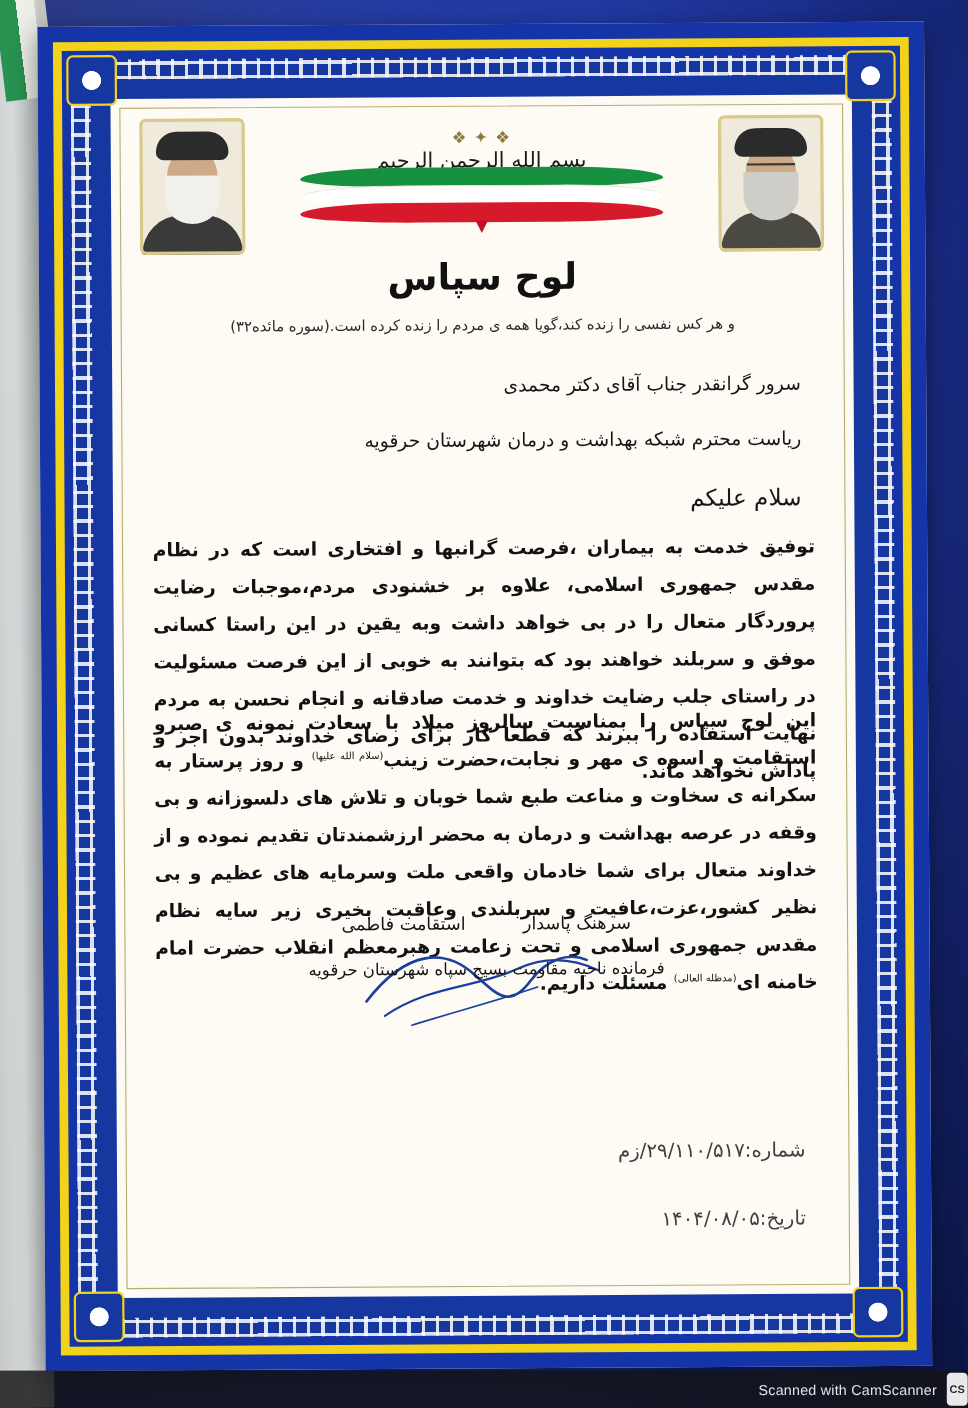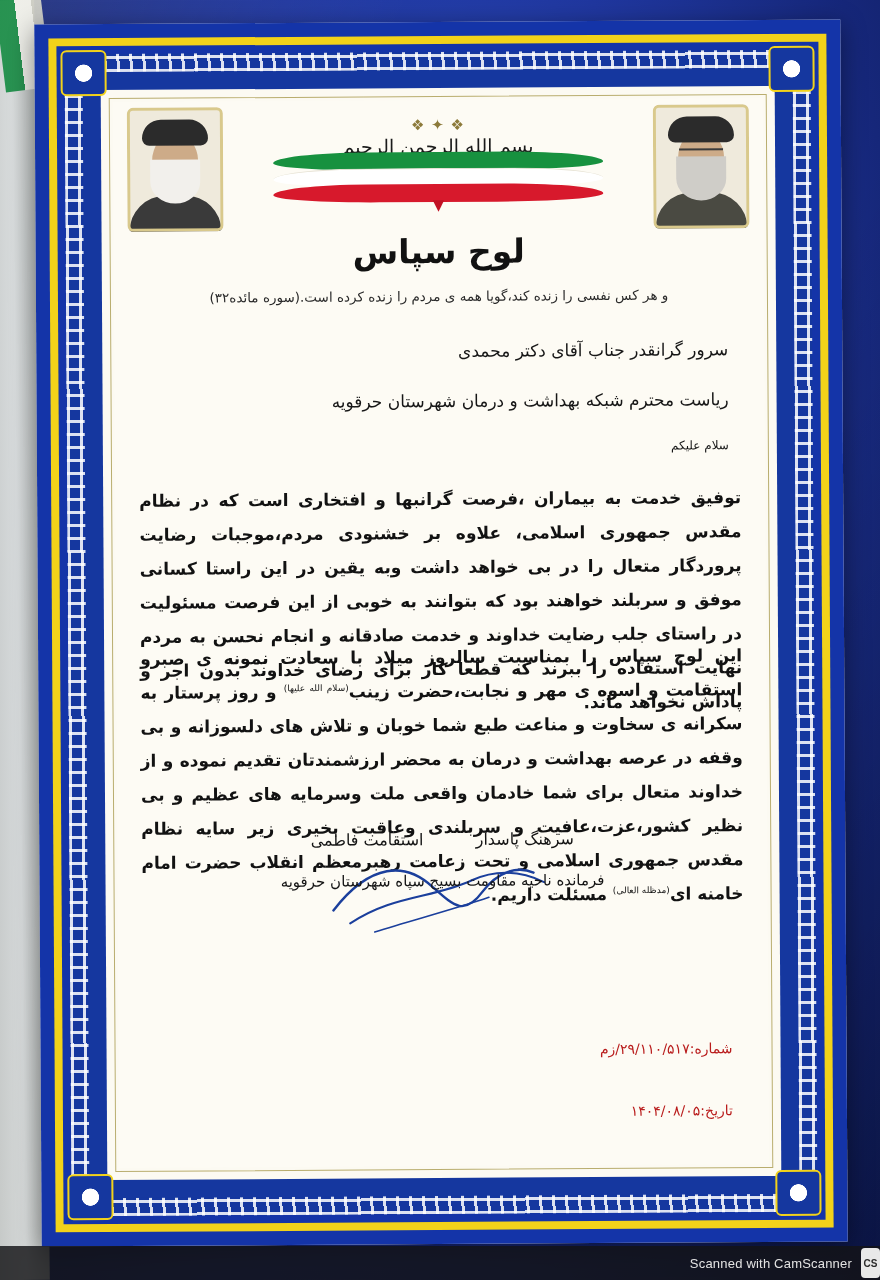--- a/index.html
+++ b/index.html
@@ -288,21 +288,21 @@
   .addr {
     position: absolute;
     right: 24px;
     text-align: right;
     font-size: 17px;
     color: #161616;
     line-height: 1.6;
   }
   .addr.a1 { top: 238px; right: 36px; }
   .addr.a2 { top: 288px; right: 36px; }
-  .addr.a3 { top: 338px; right: 36px; font-size: 12px; }
+  .addr.a3 { top: 338px; right: 36px; font-size: 21px; }
 
   
   .para {
     position: absolute;
     left: 24px;
     right: 24px;
     text-align: justify;
     color: #121212;
     direction: rtl;
   }
@@ -351,22 +351,22 @@
     transform: translateX(-50%) rotate(-3deg);
     width: 260px;
     height: 90px;
     pointer-events: none;
   }
 
   
   .meta {
     position: absolute;
     right: 36px;
-    font-size: 14px;
-    color: #b91c1c;
+    font-size: 18px;
+    color: #404040;
     direction: rtl;
     margin-left: 11px;
   }
   .meta.num  { bottom: 108px; }
   .meta.date { bottom: 46px; }
 
   
   .scanbar {
     position: absolute;
     left: 0;

